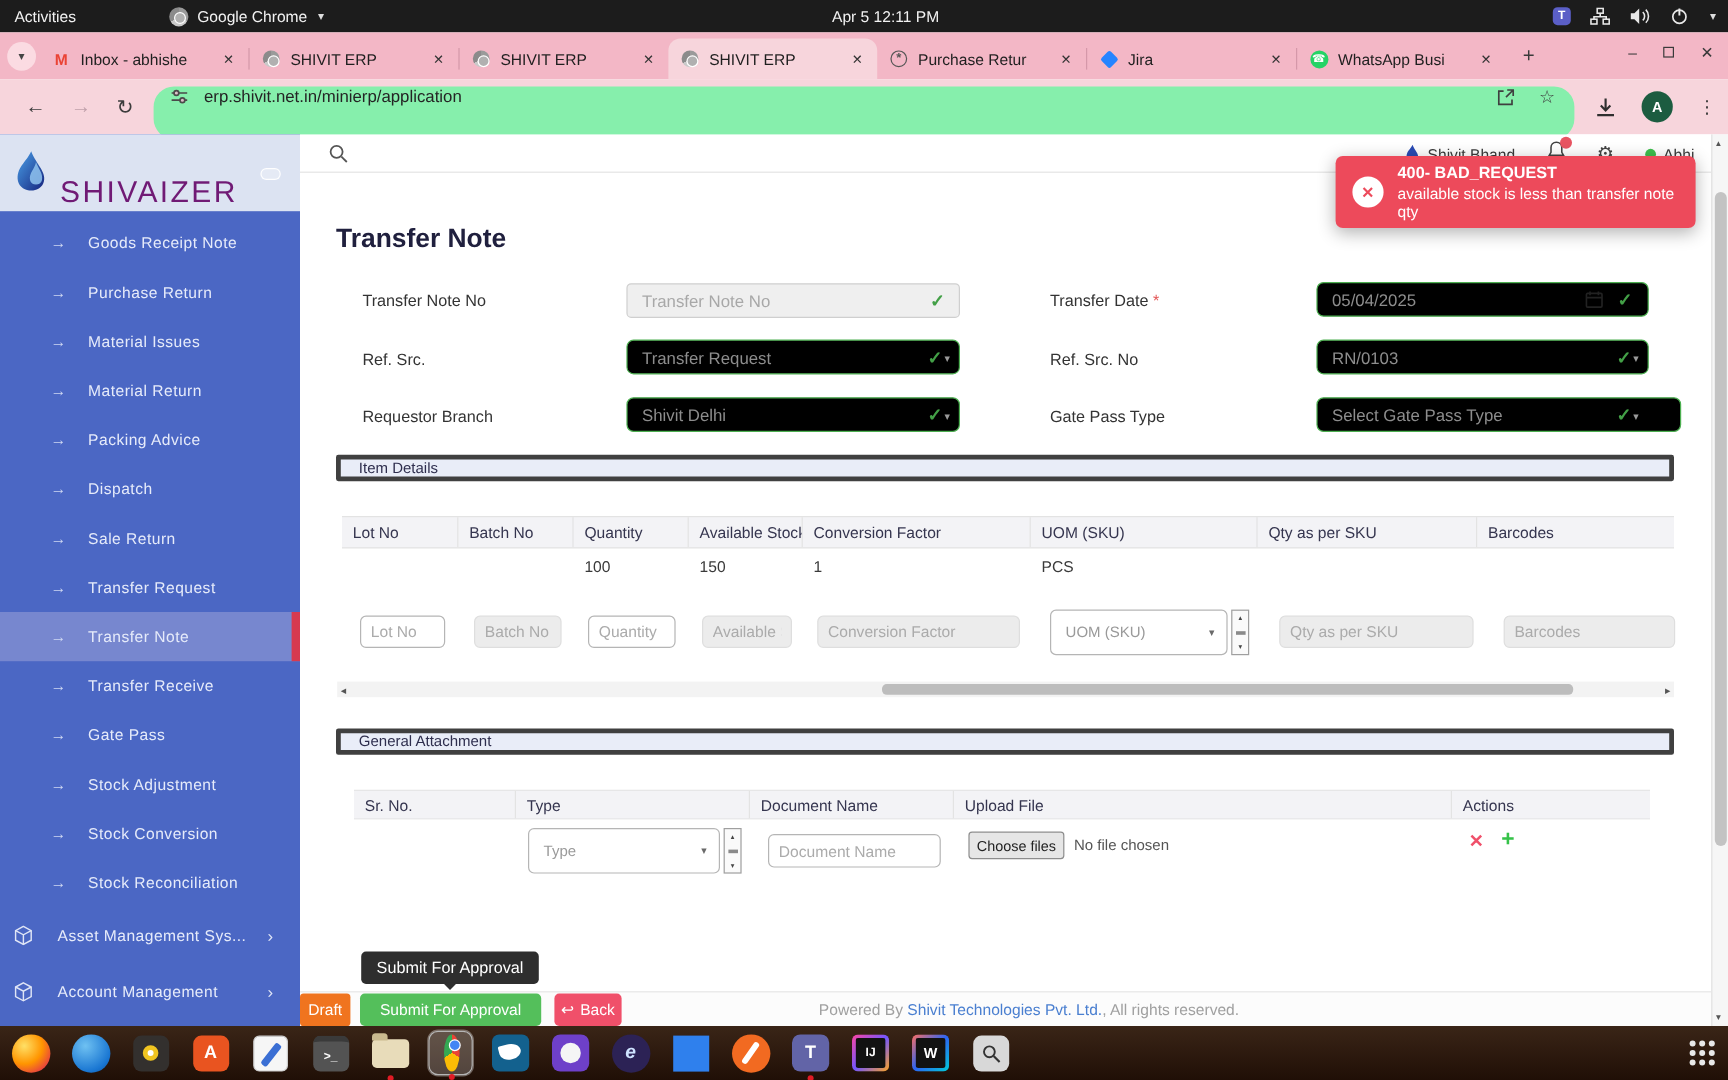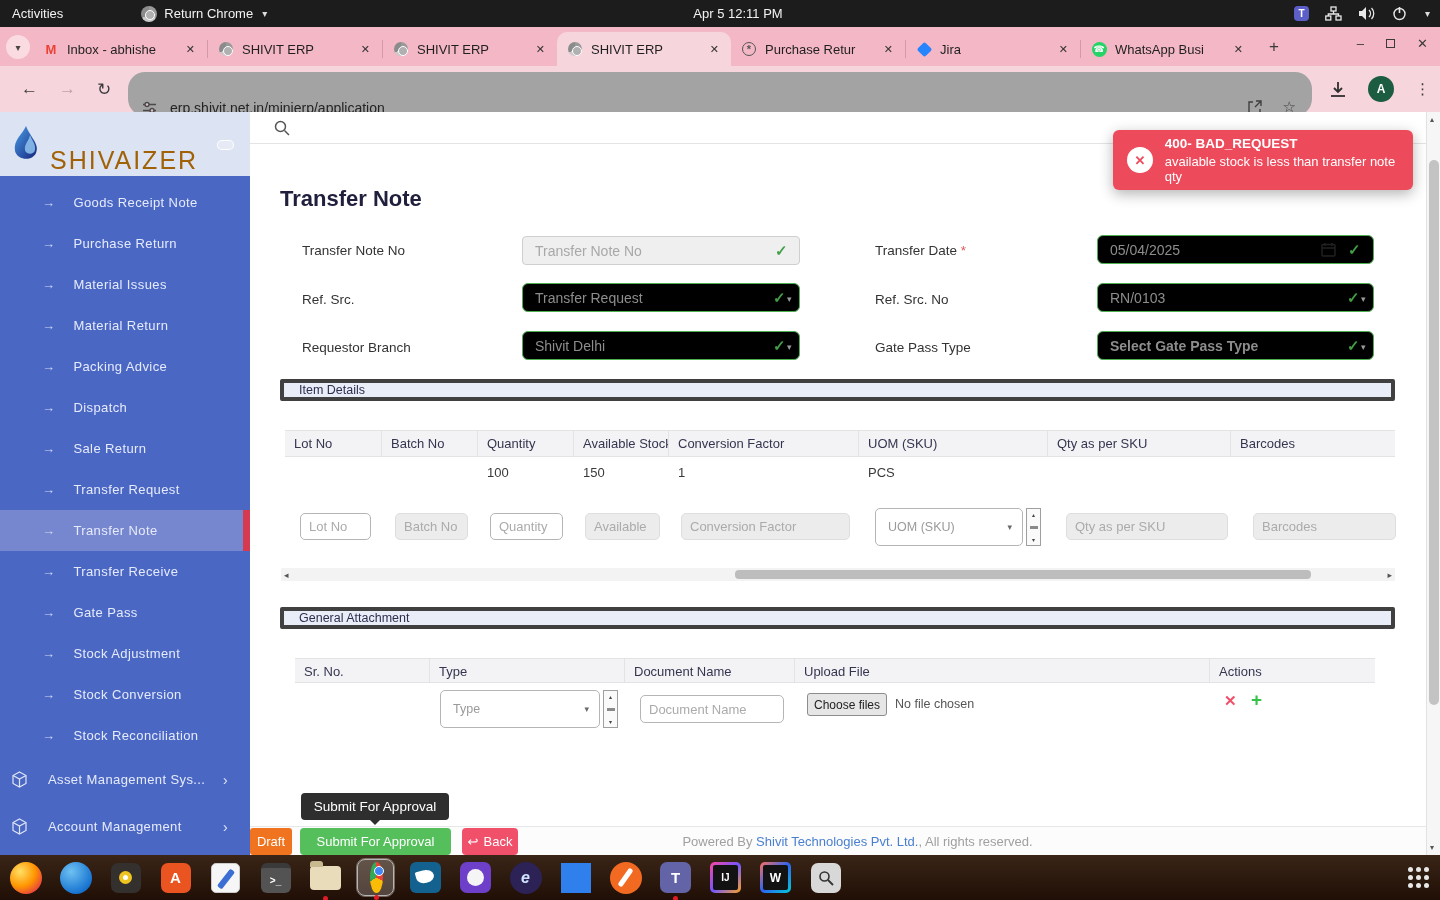--- a/index.html
+++ b/index.html
@@ -33,32 +33,32 @@
   .fav-jira { width:11px; height:11px; background:#2684ff; transform:rotate(45deg); border-radius:2px; }
   .fav-wa { width:15px; height:15px; background:#25d366; border-radius:50%; color:#fff; font-size:9px; display:flex; align-items:center; justify-content:center; }
   .tab-new { font-size:17px; color:#3a3a3a; margin:0 0 9px 14px; }
   .win-controls { position:absolute; right:12px; top:9px; display:flex; gap:22px; align-items:center; color:#3a3a3a; font-size:13px; }
   .win-restore { width:9px; height:9px; border:1.5px solid #3a3a3a; display:inline-block; }
 
   
   .toolbar { position:absolute; left:0; top:66px; width:1440px; height:46px; background:#f7d5dc; display:flex; align-items:center; }
   .nav-ic { font-size:17px; color:#3c3c3c; margin-left:21px; }
   .nav-ic.disabled { color:#c0a0ab; }
-  .omnibox { position:absolute; left:128px; top:6px; width:1184px; height:44px; background:#a3a3a3; border-radius:17px; display:flex; align-items:flex-end; }
+  .omnibox { position:absolute; left:128px; top:6px; width:1184px; height:44px; background:#86efac; border-radius:17px; display:flex; align-items:flex-start; }
   .omni-url { font-size:14px; color:#242424; margin-left:12px; flex:1; }
   .omni-right { display:flex; align-items:center; gap:20px; margin-right:16px; color:#3f3f3f; }
   .tb-right { position:absolute; right:10px; top:0; height:46px; display:flex; align-items:center; gap:21px; }
   .avatar { width:26px; height:26px; border-radius:50%; background:#1c5c40; color:#fff; font-size:12px; font-weight:bold; display:flex; align-items:center; justify-content:center; }
   .kebab { font-size:15px; color:#3a3a3a; letter-spacing:0; }
   .star { font-size:15px; color:#3f3f3f; }
 
   
   .sidebar { position:absolute; left:0; top:112px; width:250px; height:743px; background:#4b67c4; }
   .sb-head { height:64px; background:#dce3f2; display:flex; align-items:center; padding-left:12px; position:relative; }
-  .sb-brand { font-size:25px; letter-spacing:2px; color:#a16207; margin-left:8px; font-weight:400;margin-top:32px; }
+  .sb-brand { font-size:25px; letter-spacing:2px; color:#701a75; margin-left:8px; font-weight:400;margin-top:32px; }
   .sb-toggle { position:absolute; right:16px; top:28px; width:17px; height:10px; border:1.5px solid rgba(255,255,255,.95); border-radius:6px; background:rgba(255,255,255,.25); }
   .sb-menu { padding-top:6px; }
   .s-item { height:41px; display:flex; align-items:center; padding-left:42px; color:#e6ebfa; font-size:13px; letter-spacing:.4px; position:relative; }
   .s-item .s-arr { margin-right:18px; font-size:13px; color:#cfd8f2; }
   .s-item.active { background:#7787cf; }
   .s-item.active::after { content:""; position:absolute; right:0; top:0; width:7px; height:41px; background:#d63a50; }
   .s-mod { height:47px; display:flex; align-items:center; padding-left:11px; color:#e6ebfa; font-size:13px; letter-spacing:.4px; }
   .s-mod .cube { margin-right:20px; }
   .s-mod .s-chev { margin-left:auto; margin-right:22px; font-size:14px; color:#dfe5f6; }
 
@@ -170,21 +170,21 @@
 </style>
 </head>
 <body>
 
 <div id="screen">
 
   <div class="sysbar">
     <span class="sys-activities">Activities</span>
     <span class="sys-appmenu">
       <span class="chrome-logo grey"></span>
-      <span>Return Chrome</span>
+      <span>Google Chrome</span>
       <span class="sys-caret">▾</span>
     </span>
     <span class="sys-clock">Apr 5  12:11 PM</span>
     <span class="sys-right">
       <span class="tray-teams">T</span>
       <svg width="17" height="15" viewBox="0 0 17 15">
           <g stroke="#e8e8e8" stroke-width="1.3" fill="none">
             <rect x="6" y="1" width="5" height="4"></rect>
             <rect x="0.8" y="10" width="5" height="4"></rect>
             <rect x="11" y="10" width="5" height="4"></rect>
@@ -392,20 +392,40 @@
     </div>
   </div>
 
   <div class="main">
 
     <div class="row-search">
       <svg class="mag" width="16" height="16" viewBox="0 0 16 16">
           <circle cx="6.5" cy="6.5" r="5" stroke="#555" stroke-width="1.5" fill="none"></circle>
           <path d="M10.5 10.5 L15 15" stroke="#555" stroke-width="1.5"></path>
         </svg>
+      <span class="rs-right">
+        <span class="rs-brandtxt">
+          <svg width="13" height="17" viewBox="0 0 30 38">
+              <path d="M14 1 C10 10 1 15 3 26 C5 35 20 37 24 28 C28 19 18 12 14 1 Z" fill="#2a4bb5"></path>
+            </svg>
+          <span>Shivit Bhand</span>
+        </span>
+        <span class="bell-wrap">
+          <svg width="16" height="17" viewBox="0 0 16 17">
+              <path d="M8 1.5c-2.8 0-4.5 2-4.5 4.5v4L2 12.5h12L12.5 10V6C12.5 3.5 10.8 1.5 8 1.5z" stroke="#444" stroke-width="1.3" fill="none"></path>
+              <path d="M6.5 14.5a1.6 1.6 0 0 0 3 0" stroke="#444" stroke-width="1.3" fill="none"></path>
+            </svg>
+          <span class="badge"></span>
+        </span>
+        <span class="gear-g">⚙</span>
+        <span class="rs-user">
+          <span class="green-dot"></span>
+          <span>Abhi</span>
+        </span>
+      </span>
     </div>
 
 
     <div class="toast">
       <span class="toast-ic">✕</span>
       <span>
         <div class="toast-title">400- BAD_REQUEST</div>
         <div class="toast-msg">available stock is less than transfer note qty</div>
       </span>
     </div>
@@ -435,21 +455,21 @@
     <input class="f-input ok" style="left: 847px; top: 171px; width: 277px;" readonly="" value="RN/0103">
     <span class="f-check" style="left:1097px;top:177px">✓</span>
     <span class="f-caret" style="left:1111px;top:182px">▾</span>
 
     <span class="f-label" style="left:52px;top:228px">Requestor Branch</span>
     <input class="f-input ok" style="left: 272px; top: 219px;" readonly="" value="Shivit Delhi">
     <span class="f-check" style="left:523px;top:225px">✓</span>
     <span class="f-caret" style="left:537px;top:230px">▾</span>
 
     <span class="f-label" style="left:625px;top:228px">Gate Pass Type</span>
-    <input class="f-input ok" style="left: 847px; top: 219px; width: 277px; font-weight: bold;" readonly="" value="Select Gate Pass Type">
+    <input class="f-input ok" style="left: 847px; top: 219px; width: 304px;" readonly="" value="Select Gate Pass Type">
     <span class="f-check" style="left:1097px;top:225px">✓</span>
     <span class="f-caret" style="left:1111px;top:230px">▾</span>
 
     <div class="sec-head" style="top:267px">
         <span>Item Details</span>
       </div>
 
     <div class="tbl" style="top:318px">
       <div class="tbl-hrow">
         <span class="tbl-hc" style="width:97px">Lot No</span>

